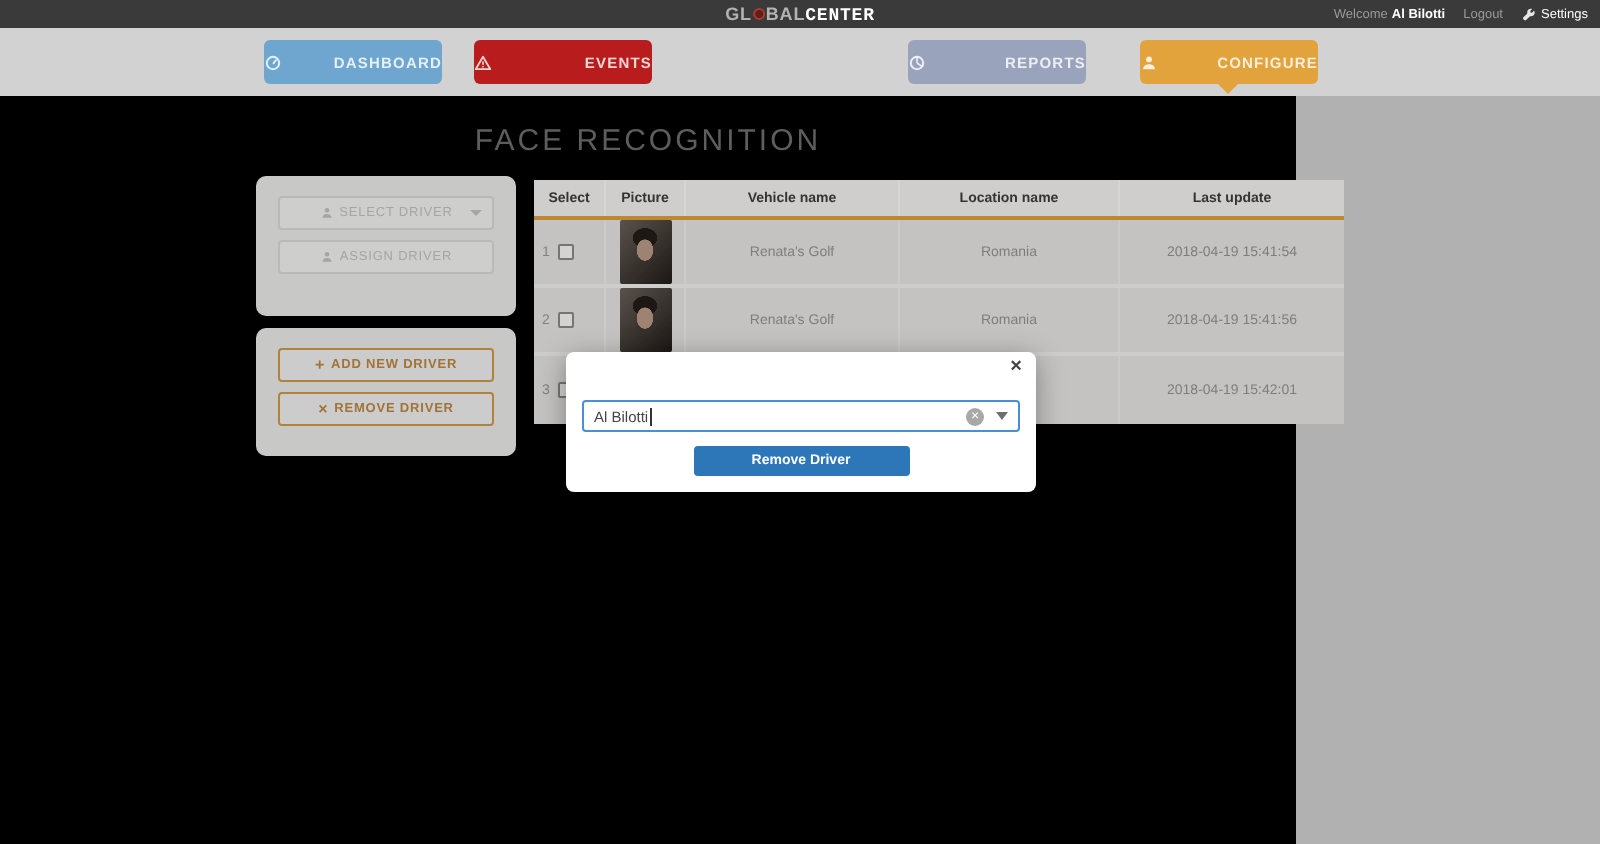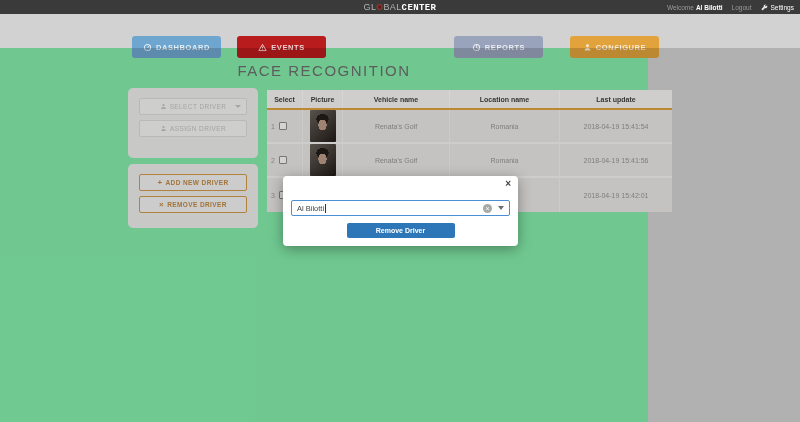--- a/index.html
+++ b/index.html
@@ -4,50 +4,50 @@
 <style>
   * { margin:0; padding:0; box-sizing:border-box; }
   html,body { width:800px; height:422px; overflow:hidden; }
   body { font-family:"Liberation Sans", sans-serif; background:#d3d3d3; }
   .screen { position:relative; width:800px; height:422px; overflow:hidden; background:#d3d3d3; }
 
   
   .topbar { position:absolute; top:0; left:0; width:800px; height:14px; background:#3a3a3a; z-index:20; }
   .logo { position:absolute; left:50%; top:0; transform:translateX(-50%); height:14px; line-height:14px;
           font-size:9px; letter-spacing:.4px; white-space:nowrap; }
-  .logo-gl,.logo-bal { color:#b3b3b3; font-weight:400; }
+  .logo-gl,.logo-bal { color:#b3b3b3; font-weight:700; }
   .logo-dot { display:inline-block; width:6px; height:6px; border-radius:50%; background:#611f1b;
               border:1px solid #a93c2e; vertical-align:middle; margin:0 .5px 1px .5px; }
   .logo-center { color:#ffffff; font-weight:700;font-family:Liberation Mono, monospace; }
   .topbar-right { position:absolute; right:6px; top:0; height:14px; display:flex; align-items:center; gap:9px;
                   font-size:6.5px; }
   .welcome-prefix { color:#9a9a9a; }
   .welcome-user { color:#ffffff; font-weight:700; margin-left:2px; }
   .logout-link { color:#9a9a9a; cursor:pointer; text-decoration:none; }
   .settings-btn { display:flex; align-items:center; gap:3px; color:#ffffff; cursor:pointer; }
   .settings-btn svg { width:7px; height:7px; fill:#e6e6e6; }
 
   
   .navbar { position:absolute; top:14px; left:0; width:800px; height:34px; background:#d2d2d2; z-index:4; }
-  .nav-btn { position:absolute; top:22px; width:89px; height:22px; border:none; border-radius:3px;
+  .nav-btn { position:absolute; top:6px; width:89px; height:22px; border:none; border-radius:3px;
              color:rgba(255,255,255,.82); font-family:inherit; font-size:7.5px; font-weight:600;
-             letter-spacing:.6px; display:flex; align-items:center; justify-content:center; gap:4px;
+             letter-spacing:.6px; display:flex; align-items:center; justify-content:space-between; gap:4px;
              cursor:pointer; }
   .nav-btn svg { width:9px; height:9px; flex:0 0 auto; }
   .nav-dashboard { left:132px; background:#6fa6cf; }
   .nav-events    { left:237px; background:#b91c1c; }
   .nav-gps       { left:340px; background:#72ad92; }
   .nav-reports   { left:454px; background:#99a3bb; }
   .nav-configure { left:570px; background:#e2a23c; }
   .nav-caret { position:absolute; left:609px; top:28px; width:0; height:0;
                border-left:5px solid transparent; border-right:5px solid transparent;
                border-top:5px solid #e2a23c; }
 
   
-  .content { position:absolute; top:48px; left:0; width:648px; height:374px; background:#86efac; z-index:1; }
+  .content { position:absolute; top:48px; left:0; width:648px; height:374px; background:#000000; z-index:1; }
   .page-title { position:absolute; top:14px; left:0; width:100%; text-align:center; font-size:15px;
                 color:#6f6f6f; letter-spacing:1.5px; font-weight:400; }
 
   .card { position:absolute; left:128px; width:130px; background:#efefee; border-radius:5px; padding:10px 11px; }
   .card-driver { top:40px; height:70px; }
   .card-manage { top:116px; height:64px; }
   .panel-btn { position:relative; width:108px; height:17px; border-radius:2px; margin-bottom:5px;
                display:flex; align-items:center; justify-content:center; gap:3px;
                font-family:inherit; font-size:6.5px; letter-spacing:.4px; cursor:pointer; }
   .panel-btn svg { width:7px; height:7px; }

